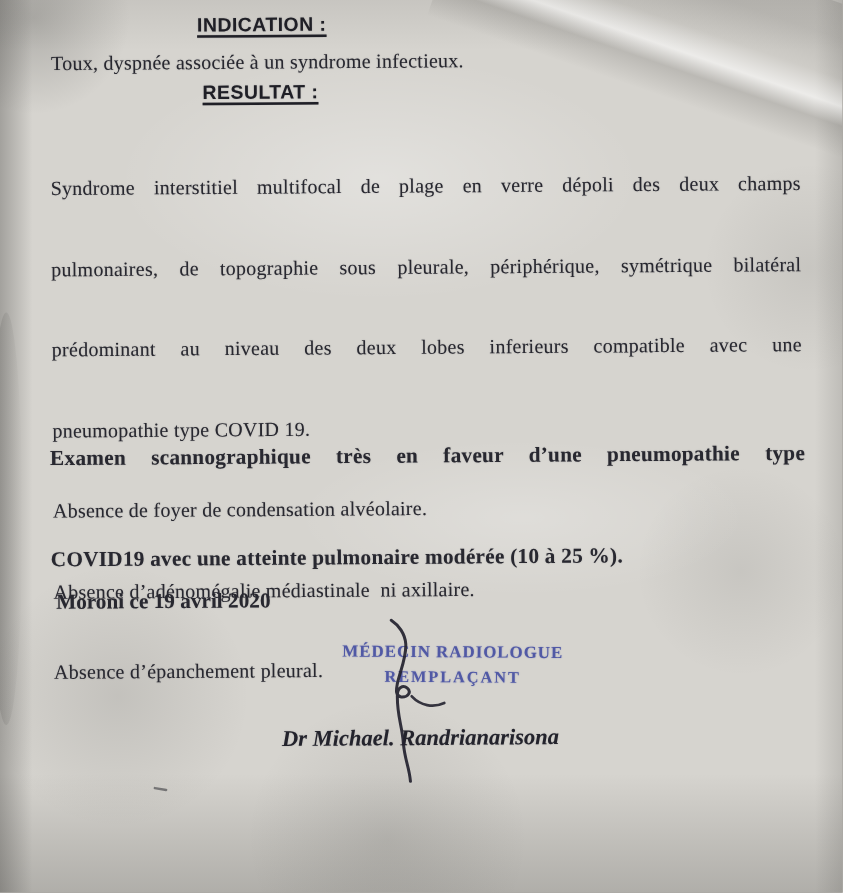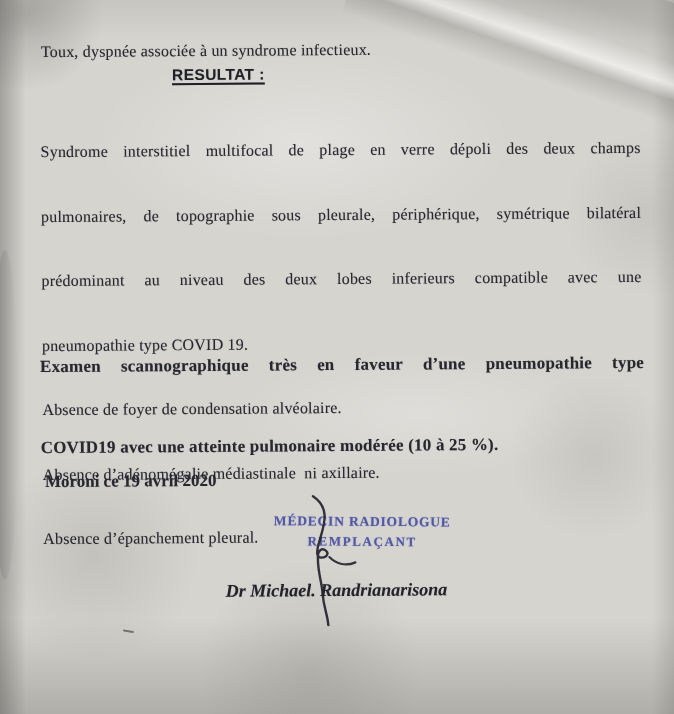--- a/index.html
+++ b/index.html
@@ -83,24 +83,25 @@
 </style>
 </head>
 <body>
 
 <div class="paper">
   <div class="crease-tr"></div>
   <div class="crease-left"></div>
 
   <div class="content">
 
+    <div class="heading" style="left:160px;top:11px;">INDICATION :</div>
 
     <div class="serif" style="left:43px;top:39px;width:600px;">Toux, dyspnée associée à un syndrome infectieux.</div>
 
-    <div class="heading" style="left:174px;top:65px;">RESULTAT :</div>
+    <div class="heading" style="left:164px;top:65px;">RESULTAT :</div>
 
     <div class="serif" style="left:42px;top:96px;width:600px;">
       <div class="jline">Syndrome interstitiel multifocal de plage en verre dépoli des deux champs</div>
       <div class="jline">pulmonaires, de topographie sous pleurale, périphérique, symétrique bilatéral</div>
       <div class="jline">prédominant au niveau des deux lobes inferieurs compatible avec une</div>
       <div>pneumopathie type COVID 19.</div>
       <div>Absence de foyer de condensation alvéolaire.</div>
       <div>Absence d’adénomégalie médiastinale  ni axillaire.</div>
       <div>Absence d’épanchement pleural.</div>
     </div>

